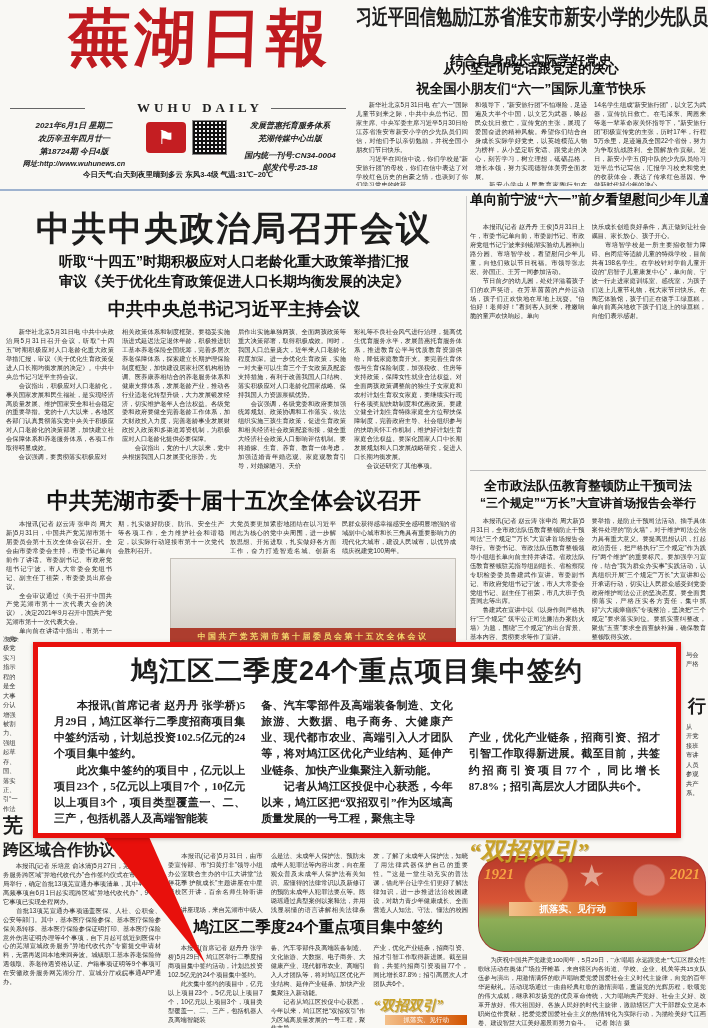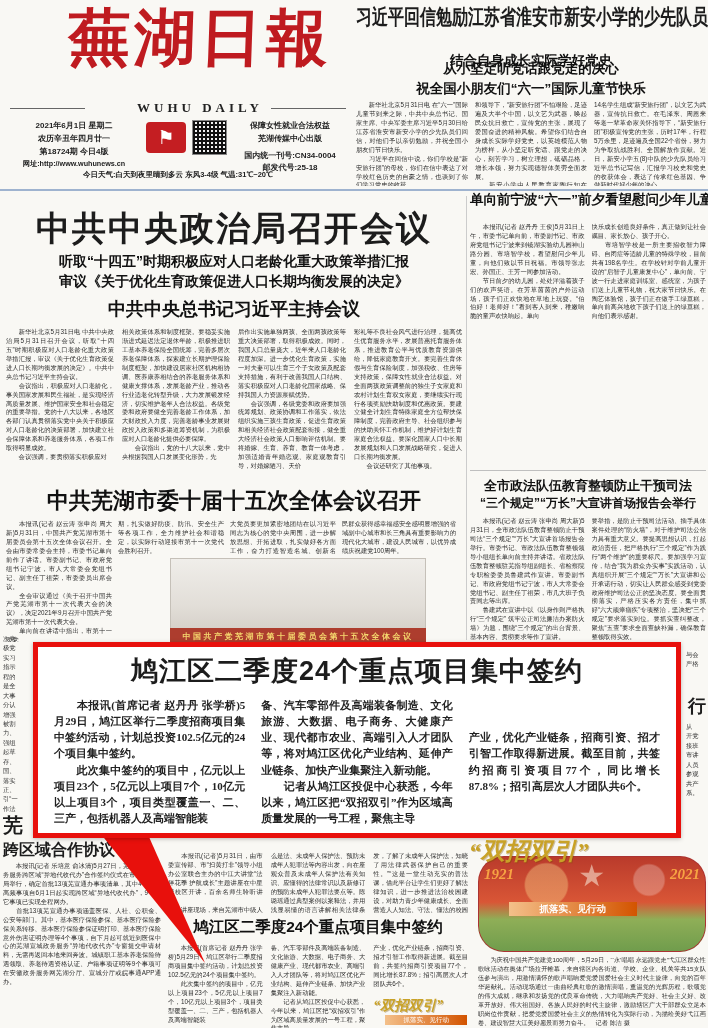--- a/index.html
+++ b/index.html
@@ -11,21 +11,21 @@
   
   .t{font-size:6.3px;line-height:1.42;text-align:justify;color:#2b2b2b;white-space:pre-wrap;overflow:hidden;}
   .cols{display:flex;}
   .cols>div{flex:1;}
   
   .mast-title{font-family:"Liberation Serif",serif;font-weight:bold;color:#bf1b20;
               font-size:62px;line-height:1.05;letter-spacing:4px;transform:skewX(-2deg);}
   .eng-row{display:flex;align-items:center;gap:8px;}
   .eng-row .ln{flex:1;height:1px;background:#666;}
   .eng{font-family:"Liberation Serif",serif;font-weight:bold;font-size:13px;letter-spacing:4px;color:#222;margin-left:44px;}
-  .mastinfo{font-size:8px;line-height:1.6;font-weight:bold;color:#222;text-align:center;}
+  .mastinfo{font-size:8px;line-height:1.6;font-weight:bold;color:#222;text-align:center;font-style:italic;}
   .logo{background:#c41e22;border-radius:4px;display:flex;align-items:center;justify-content:center;}
   .flagglyph{color:#fff;font-size:19px;line-height:1;}
   .qr{border:1px solid #888;background:
       repeating-linear-gradient(0deg,#111 0 2px,transparent 2px 4px),
       repeating-linear-gradient(90deg,#111 0 2px,#f2f2f2 2px 4px);}
   .weather{font-size:7.5px;font-weight:bold;color:#222;}
   
   .hd-top{font-size:16px;font-weight:bold;letter-spacing:0;transform:scaleY(1.32);transform-origin:top center;white-space:nowrap;}
   .hd-sub{font-weight:bold;color:#111;}
   .hd-xl{font-size:34px;font-weight:bold;letter-spacing:2px;white-space:nowrap;}
@@ -80,21 +80,21 @@
     <div>第18724期 今日4版</div>
     <div style="font-size:7.2px;">网址:http://www.wuhunews.cn</div>
   </div>
 
   <div class="abs logo" style="left:146px;top:122px;width:40px;height:31px;">
     <span class="flagglyph">⚑</span>
   </div>
   <div class="abs qr" style="left:192px;top:120px;width:33px;height:33px;"></div>
 
   <div class="abs mastinfo" style="left:232px;top:120px;width:116px;">
-    <div>保障女性就业合法权益</div>
+    <div>发展普惠托育服务体系</div>
     <div>芜湖传媒中心出版</div>
     <div style="margin-top:4px;">国内统一刊号:CN34-0004</div>
     <div>邮发代号:25-18</div>
   </div>
 
   <div class="abs ctr weather" style="left:8px;top:170px;width:340px;">今日天气:白天到夜里晴到多云  东风3-4级  气温:31℃~20℃</div>
 
   <div class="abs ctr hd-top" style="left:356px;top:4px;width:350px;">习近平回信勉励江苏省淮安市新安小学的少先队员</div>
   <div class="abs ctr hd-sub" style="left:356px;top:40px;width:350px;font-size:13.5px;margin-top:12px;">结合自身成长实际学好党史</div>
   <div class="abs ctr hd-sub" style="left:356px;top:60px;width:350px;font-size:13.5px;">从小坚定听党话跟党走的决心</div>
@@ -128,21 +128,21 @@
   </div>
 
   <div class="abs ctr hd-sub" style="left:6px;top:486px;width:456px;font-size:22px;">中共芜湖市委十届十五次全体会议召开</div>
   <div class="abs t" style="left:6px;top:520px;width:106px;height:122px;">　　本报讯(记者 赵云涛 张申尚 周大新)5月31日，中国共产党芜湖市第十届委员会第十五次全体会议召开。全会由市委常委会主持，市委书记单向前作了讲话。市委副书记、市政府党组书记宁波，市人大常委会党组书记、副主任丁祖荣，市委委员出席会议。
 　　全会审议通过《关于召开中国共产党芜湖市第十一次代表大会的决议》，决定2021年9月召开中国共产党芜湖市第十一次代表大会。
 　　单向前在讲话中指出，市第十一次党</div>
   <div class="abs t" style="left:118px;top:520px;width:106px;height:36px;">期，扎实做好防疫、防汛、安全生产等各项工作，全力维护社会和谐稳定，以实际行动迎接市第十一次党代会胜利召开。
 　　全会号召，全市各级党组织和广</div>
   <div class="abs t" style="left:230px;top:520px;width:106px;height:36px;">大党员要更加紧密地团结在以习近平同志为核心的党中央周围，进一步解放思想、开拓进取，扎实做好各方面工作，奋力打造智造名城、创新名城、开放名城、生态名城，加快建设人</div>
   <div class="abs t" style="left:342px;top:520px;width:114px;height:36px;">民群众获得感幸福感安全感明显增强的省域副中心城市和长三角具有重要影响力的现代化大城市，建设人民城市，以优异成绩庆祝建党100周年。</div>
-  <div class="abs photo-hall" style="left:170px;top:558px;width:256px;height:86px;">
+  <div class="abs photo-hall" style="left:170px;top:558px;width:286px;height:86px;">
     <div class="hall-banner">中国共产党芜湖市第十届委员会第十五次全体会议</div>
   </div>
 
   <div class="abs ctr hd-sub" style="left:470px;top:191px;width:236px;font-size:13.5px;white-space:nowrap;">单向前宁波“六一”前夕看望慰问少年儿童</div>
   <div class="abs cols" style="left:470px;top:223px;width:236px;height:243px;gap:7px;">
     <div class="t">　　本报讯(记者 赵丹丹 王俊)5月31日上午，市委书记单向前，市委副书记、市政府党组书记宁波来到镜湖实验幼儿园神山路分园、市培智学校，看望慰问少年儿童，向他们致以节日祝福。市领导张志宏、孙国正、王芳一同参加活动。
 　　节日前夕的幼儿园，处处洋溢着孩子们的欢声笑语。在芳草茵茵的户外运动场，孩子们正欢快地在草地上玩耍。“伯伯好！老师好！”看到客人到来，稚嫩响脆的童声欢快响起。单向</div>
     <div class="t">快乐成长创造良好条件，真正做到让社会瞩目、家长放心、孩子开心。
 　　市培智学校是一所主要招收智力障碍、自闭症等适龄儿童的特殊学校，目前共有198名学生。在学校针对学前儿童开设的“启智子儿童康复中心”，单向前、宁波一行走进家庭训练室、感统室，为孩子们送上儿童节礼物，祝大家节日快乐。在陶艺体验馆，孩子们正在做手工绿豆糕，单向前高兴地收下孩子们送上的绿豆糕，向他们表示感谢。</div>
   </div>

